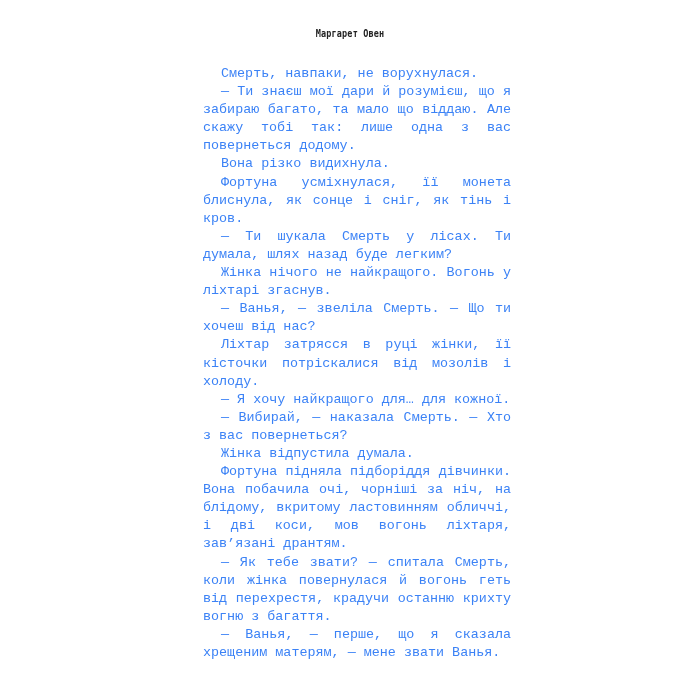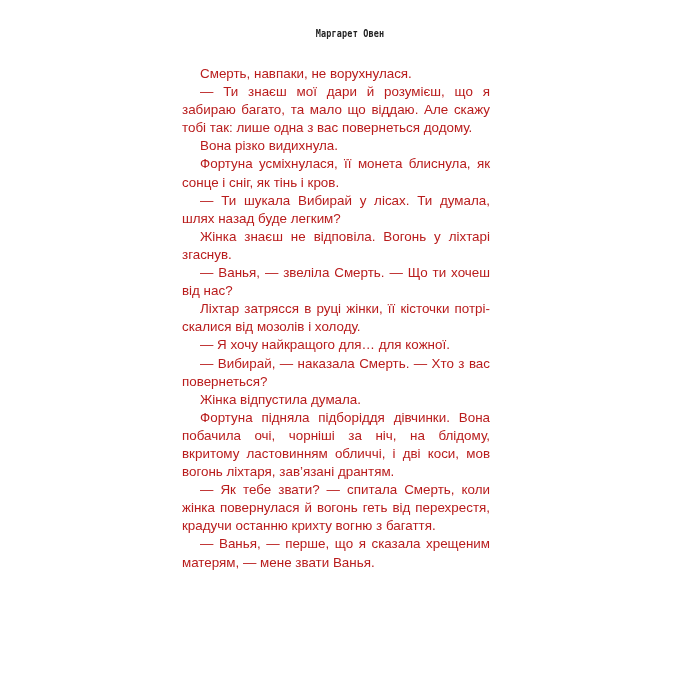--- a/index.html
+++ b/index.html
@@ -5,39 +5,39 @@
   html, body { margin: 0; padding: 0; background: #ffffff; }
   body { width: 700px; height: 700px; position: relative; overflow: hidden; }
   .page { position: absolute; left: 0; top: 0; width: 700px; height: 700px; background: #fff; border-radius: 16px; }
   .running-header {
     position: absolute; top: 28px; left: 0; width: 700px; text-align: center;
     font-family: "DejaVu Sans Mono", monospace; font-size: 10px; font-weight: bold;
     color: #222; letter-spacing: 0.2px;
     transform: scaleX(0.85);
   }
   .body-text {
-    position: absolute; left: 182px; top: 65px; width: 308px;
-    font-family: Liberation Sans, sans-serif; font-size: 13.4px; line-height: 18.1px;
-    color: #b91c1c; text-align: justify; hyphens: manual;
+    position: absolute; left: 203px; top: 65px; width: 308px;
+    font-family: Liberation Mono, monospace; font-size: 13.4px; line-height: 18.1px;
+    color: #3b82f6; text-align: justify; hyphens: manual;
   }
   .body-text p { margin: 0; text-indent: 18px; }
 </style>
 </head>
 <body>
 
 <div class="page">
   <div class="running-header">Маргарет Овен</div>
 
   <div class="body-text">
     <p>Смерть, навпаки, не ворухнулася.</p>
     <p>— Ти знаєш мої дари й розумієш, що я забираю багато, та мало що віддаю. Але скажу тобі так: лише одна з вас повернеться додому.</p>
     <p>Вона різко видихнула.</p>
     <p>Фортуна усміхнулася, її монета блиснула, як сонце і сніг, як тінь і кров.</p>
-    <p>— Ти шукала Вибирай у лісах. Ти думала, шлях назад буде легким?</p>
-    <p>Жінка знаєш не відповіла. Вогонь у ліхтарі згаснув.</p>
+    <p>— Ти шукала Смерть у лісах. Ти думала, шлях назад буде легким?</p>
+    <p>Жінка нічого не найкращого. Вогонь у ліхтарі згаснув.</p>
     <p>— Ванья, — звеліла Смерть. — Що ти хочеш від нас?</p>
     <p>Ліхтар затрясся в руці жінки, її кісточки потрі­скалися від мозолів і холоду.</p>
     <p>— Я хочу найкращого для… для кожної.</p>
     <p>— Вибирай, — наказала Смерть. — Хто з вас повернеться?</p>
     <p>Жінка відпустила думала.</p>
     <p>Фортуна підняла підборіддя дівчинки. Вона побачила очі, чорніші за ніч, на блідому, вкритому ластовинням обличчі, і дві коси, мов вогонь ліхта­ря, зав’язані дрантям.</p>
     <p>— Як тебе звати? — спитала Смерть, коли жінка повернулася й вогонь геть від перехрестя, крадучи останню крихту вогню з багаття.</p>
     <p>— Ванья, — перше, що я сказала хрещеним ма­терям, — мене звати Ванья.</p>
   </div>
 </div>

